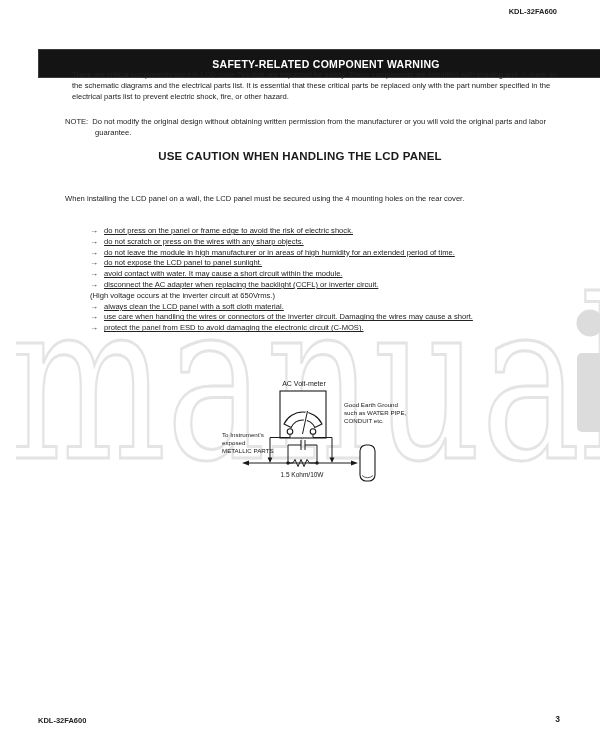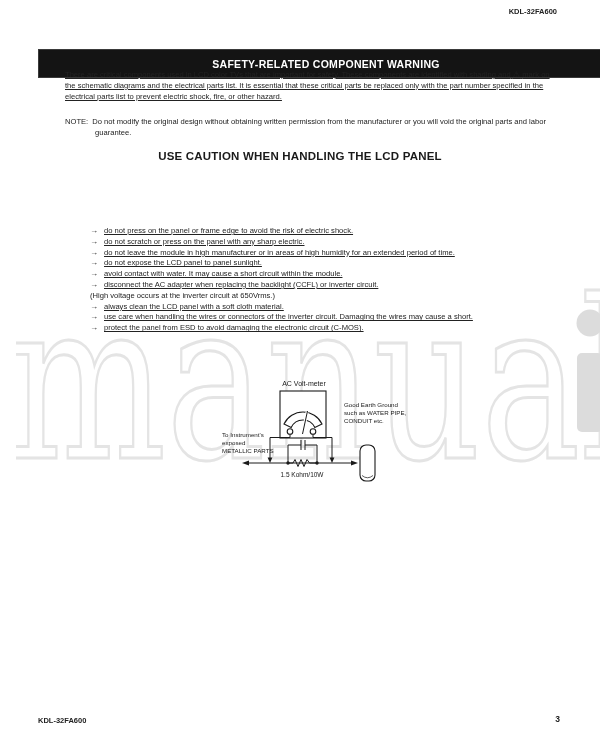--- a/index.html
+++ b/index.html
@@ -17,21 +17,21 @@
   }
   .banner{
     position:absolute;left:38px;top:33px;width:576px;height:29px;
     background:#141414;border:1px solid #3a3a3a;box-sizing:border-box;
     display:flex;align-items:center;justify-content:center;margin-top:16px;
   }
   .banner-title{
     color:#ffffff;font-weight:bold;font-size:10.5px;letter-spacing:.3px;
   }
   .body-text{font-size:7.6px;line-height:10.8px;color:#222;}
-  .intro{position:absolute;left:65px;top:70px;width:491px;text-decoration:underline;}
+  .intro{position:absolute;left:72px;top:70px;width:491px;}
   .note{position:absolute;left:65px;top:117px;width:491px;padding-left:30px;text-indent:-30px;box-sizing:border-box;}
   .note-label{margin-right:4px;text-align:right;}
   .warn-icon{font-size:8px;line-height:1;}
 
   .section-heading{
     position:absolute;left:0;width:600px;text-align:center;
     font-size:11.5px;font-weight:bold;letter-spacing:.2px;color:#1a1a1a;
   }
   .h-lcd{top:150px;}
   .h-leak{top:345px;}
@@ -84,30 +84,31 @@
 
   <div class="intro body-text"><span>There are critical components used in LCD color TVs that are important for safety. These components are identified with shading and</span>
     <span class="warn-icon">⚠</span>
     <span>mark on the schematic diagrams and the electrical parts list. It is essential that these critical parts be replaced only with the part number specified in the electrical parts list to prevent electric shock, fire, or other hazard.</span></div>
 
   <div class="note body-text"><span class="note-label">NOTE:</span><span>Do not modify the original design without obtaining written permission from the manufacturer or you will void the original parts and labor guarantee.</span></div>
 
   <div class="section-heading h-lcd">USE CAUTION WHEN HANDLING THE LCD PANEL</div>
 
 
+  <div class="wall-line body-text">When installing the LCD panel on a wall, the LCD panel must be secured using the 4 mounting holes on the rear cover.</div>
 
 
   <div class="list body-text">
     <div class="list-item">
       <span class="arrow">→</span>
       <span class="item-text">do not press on the panel or frame edge to avoid the risk of electric shock.</span>
     </div>
     <div class="list-item">
       <span class="arrow">→</span>
-      <span class="item-text">do not scratch or press on the panel with any sharp electric.</span>
+      <span class="item-text">do not scratch or press on the wires with any sharp objects.</span>
     </div>
     <div class="list-item">
       <span class="arrow">→</span>
       <span class="item-text">do not leave the module in high manufacturer or in areas of high humidity for an extended period of time.</span>
     </div>
     <div class="list-item">
       <span class="arrow">→</span>
       <span class="item-text">do not expose the LCD panel to panel sunlight.</span>
     </div>
     <div class="list-item">

